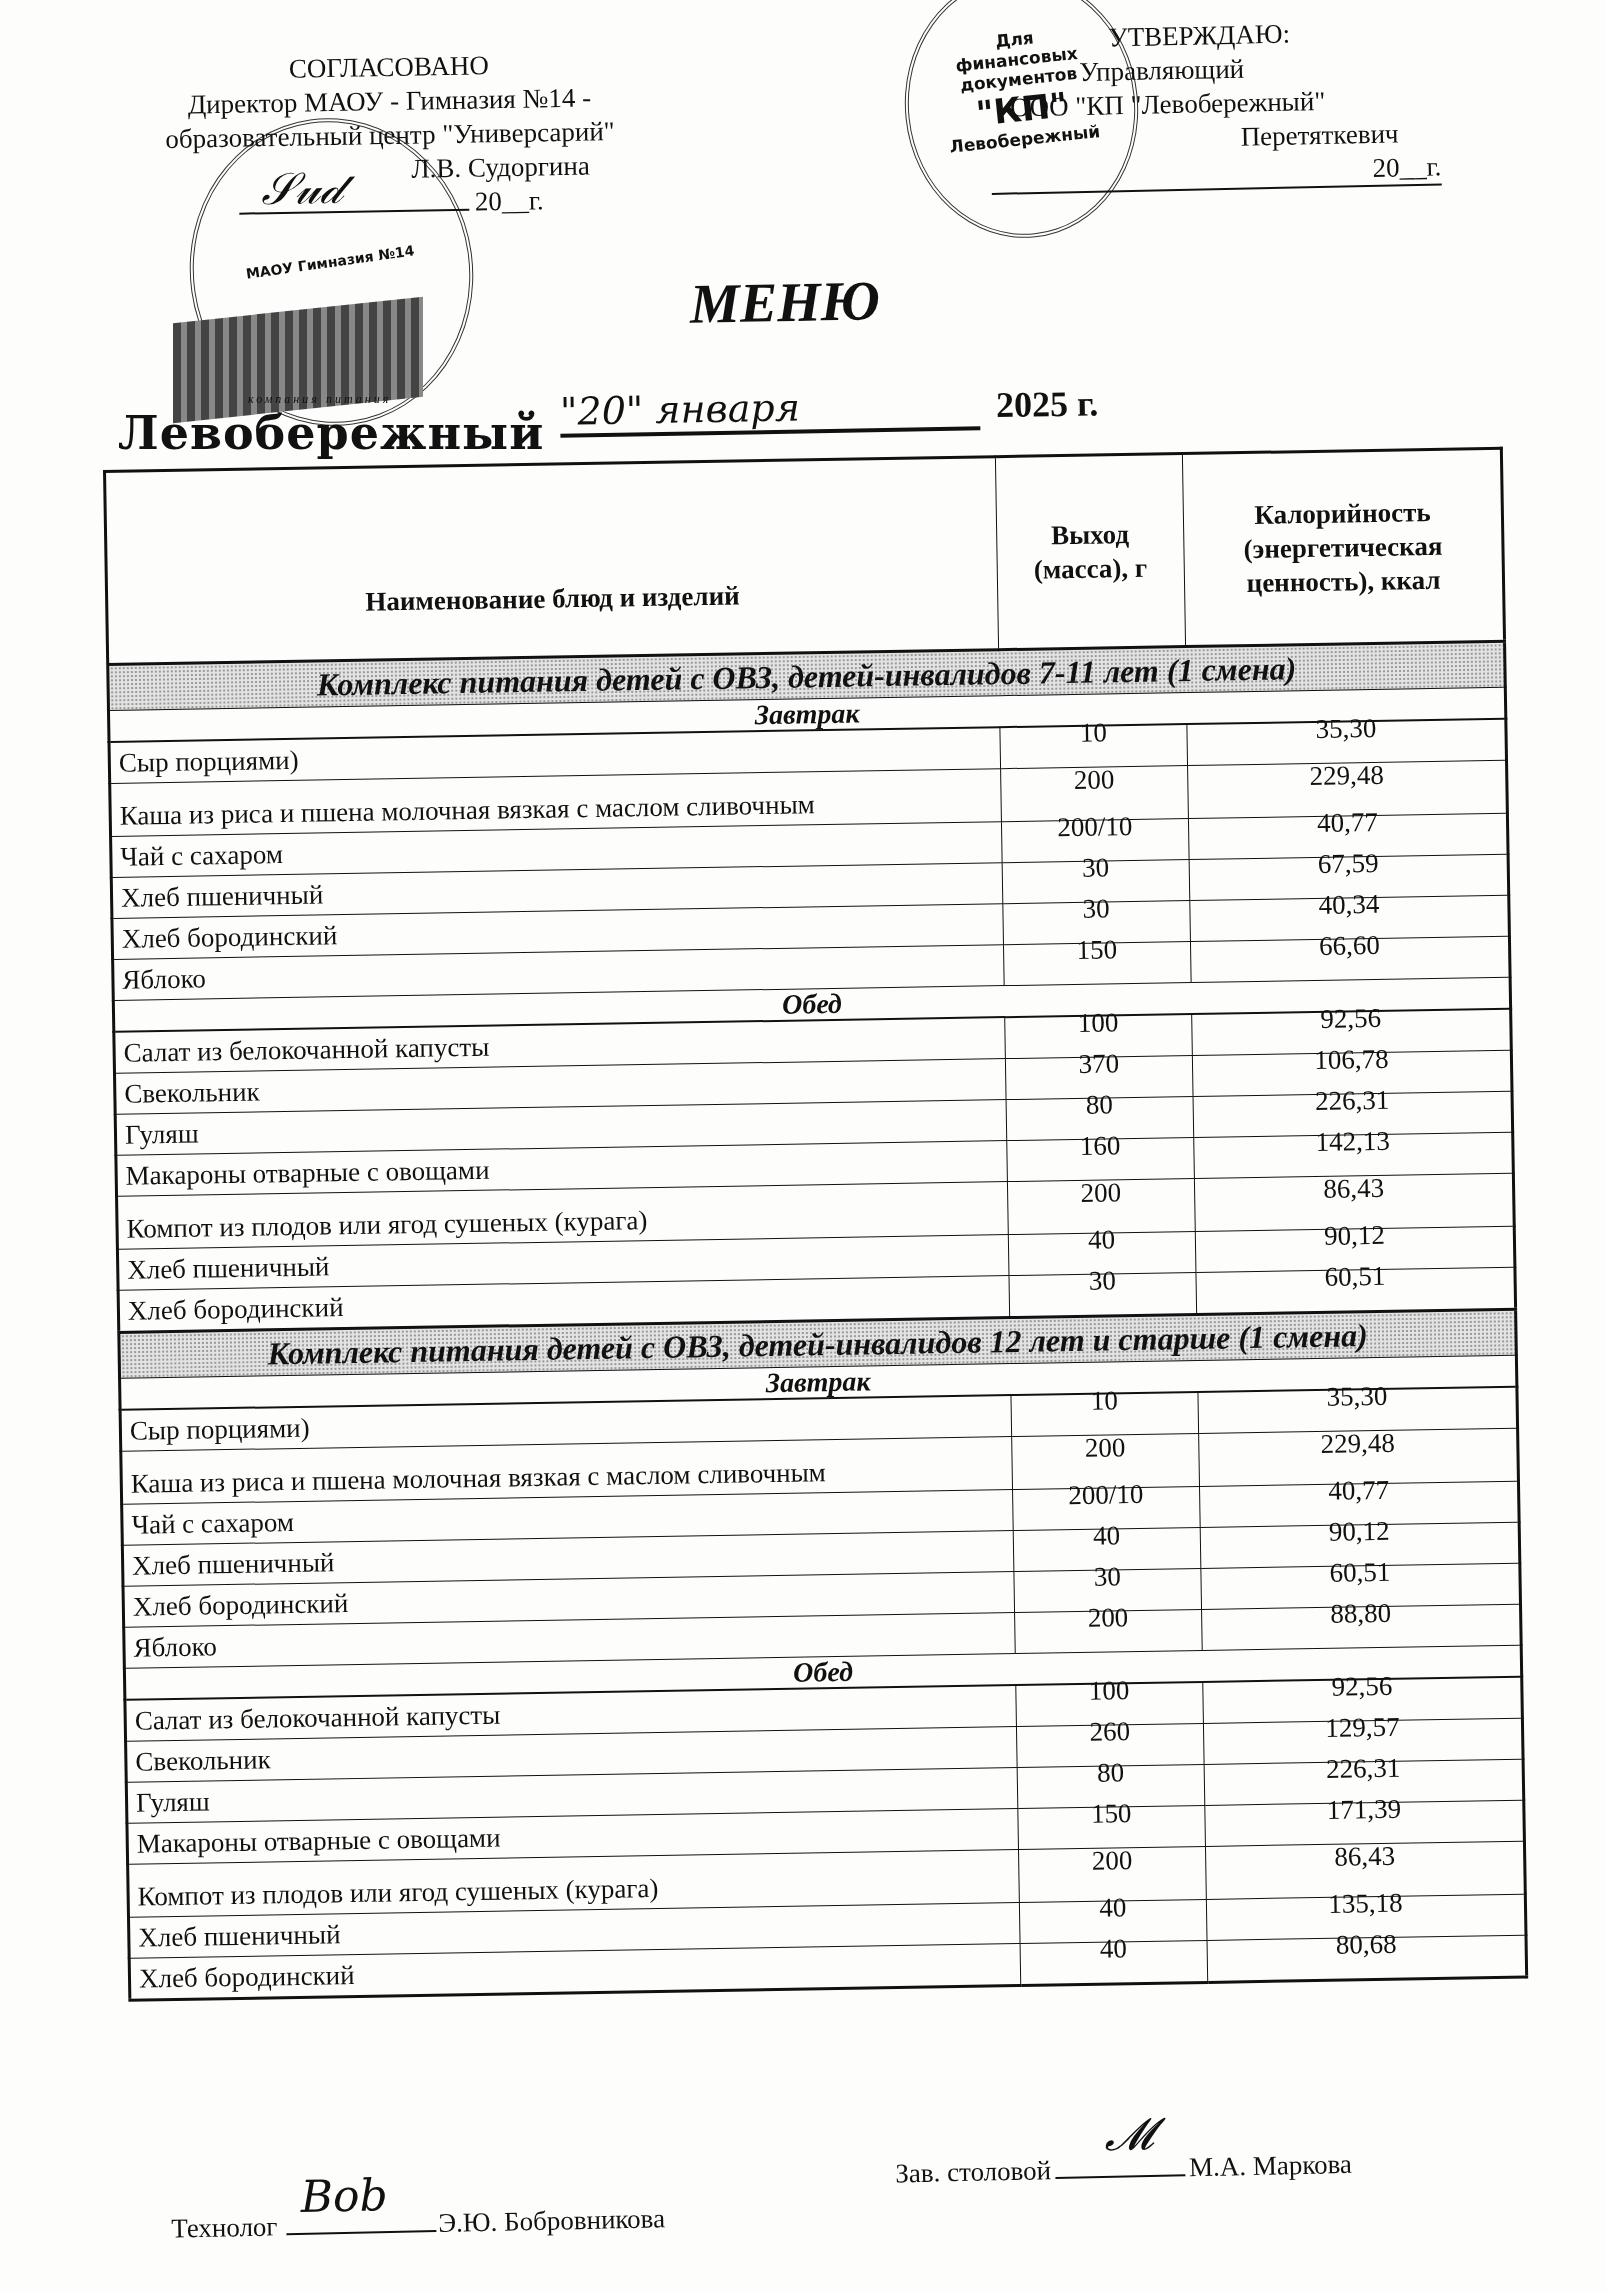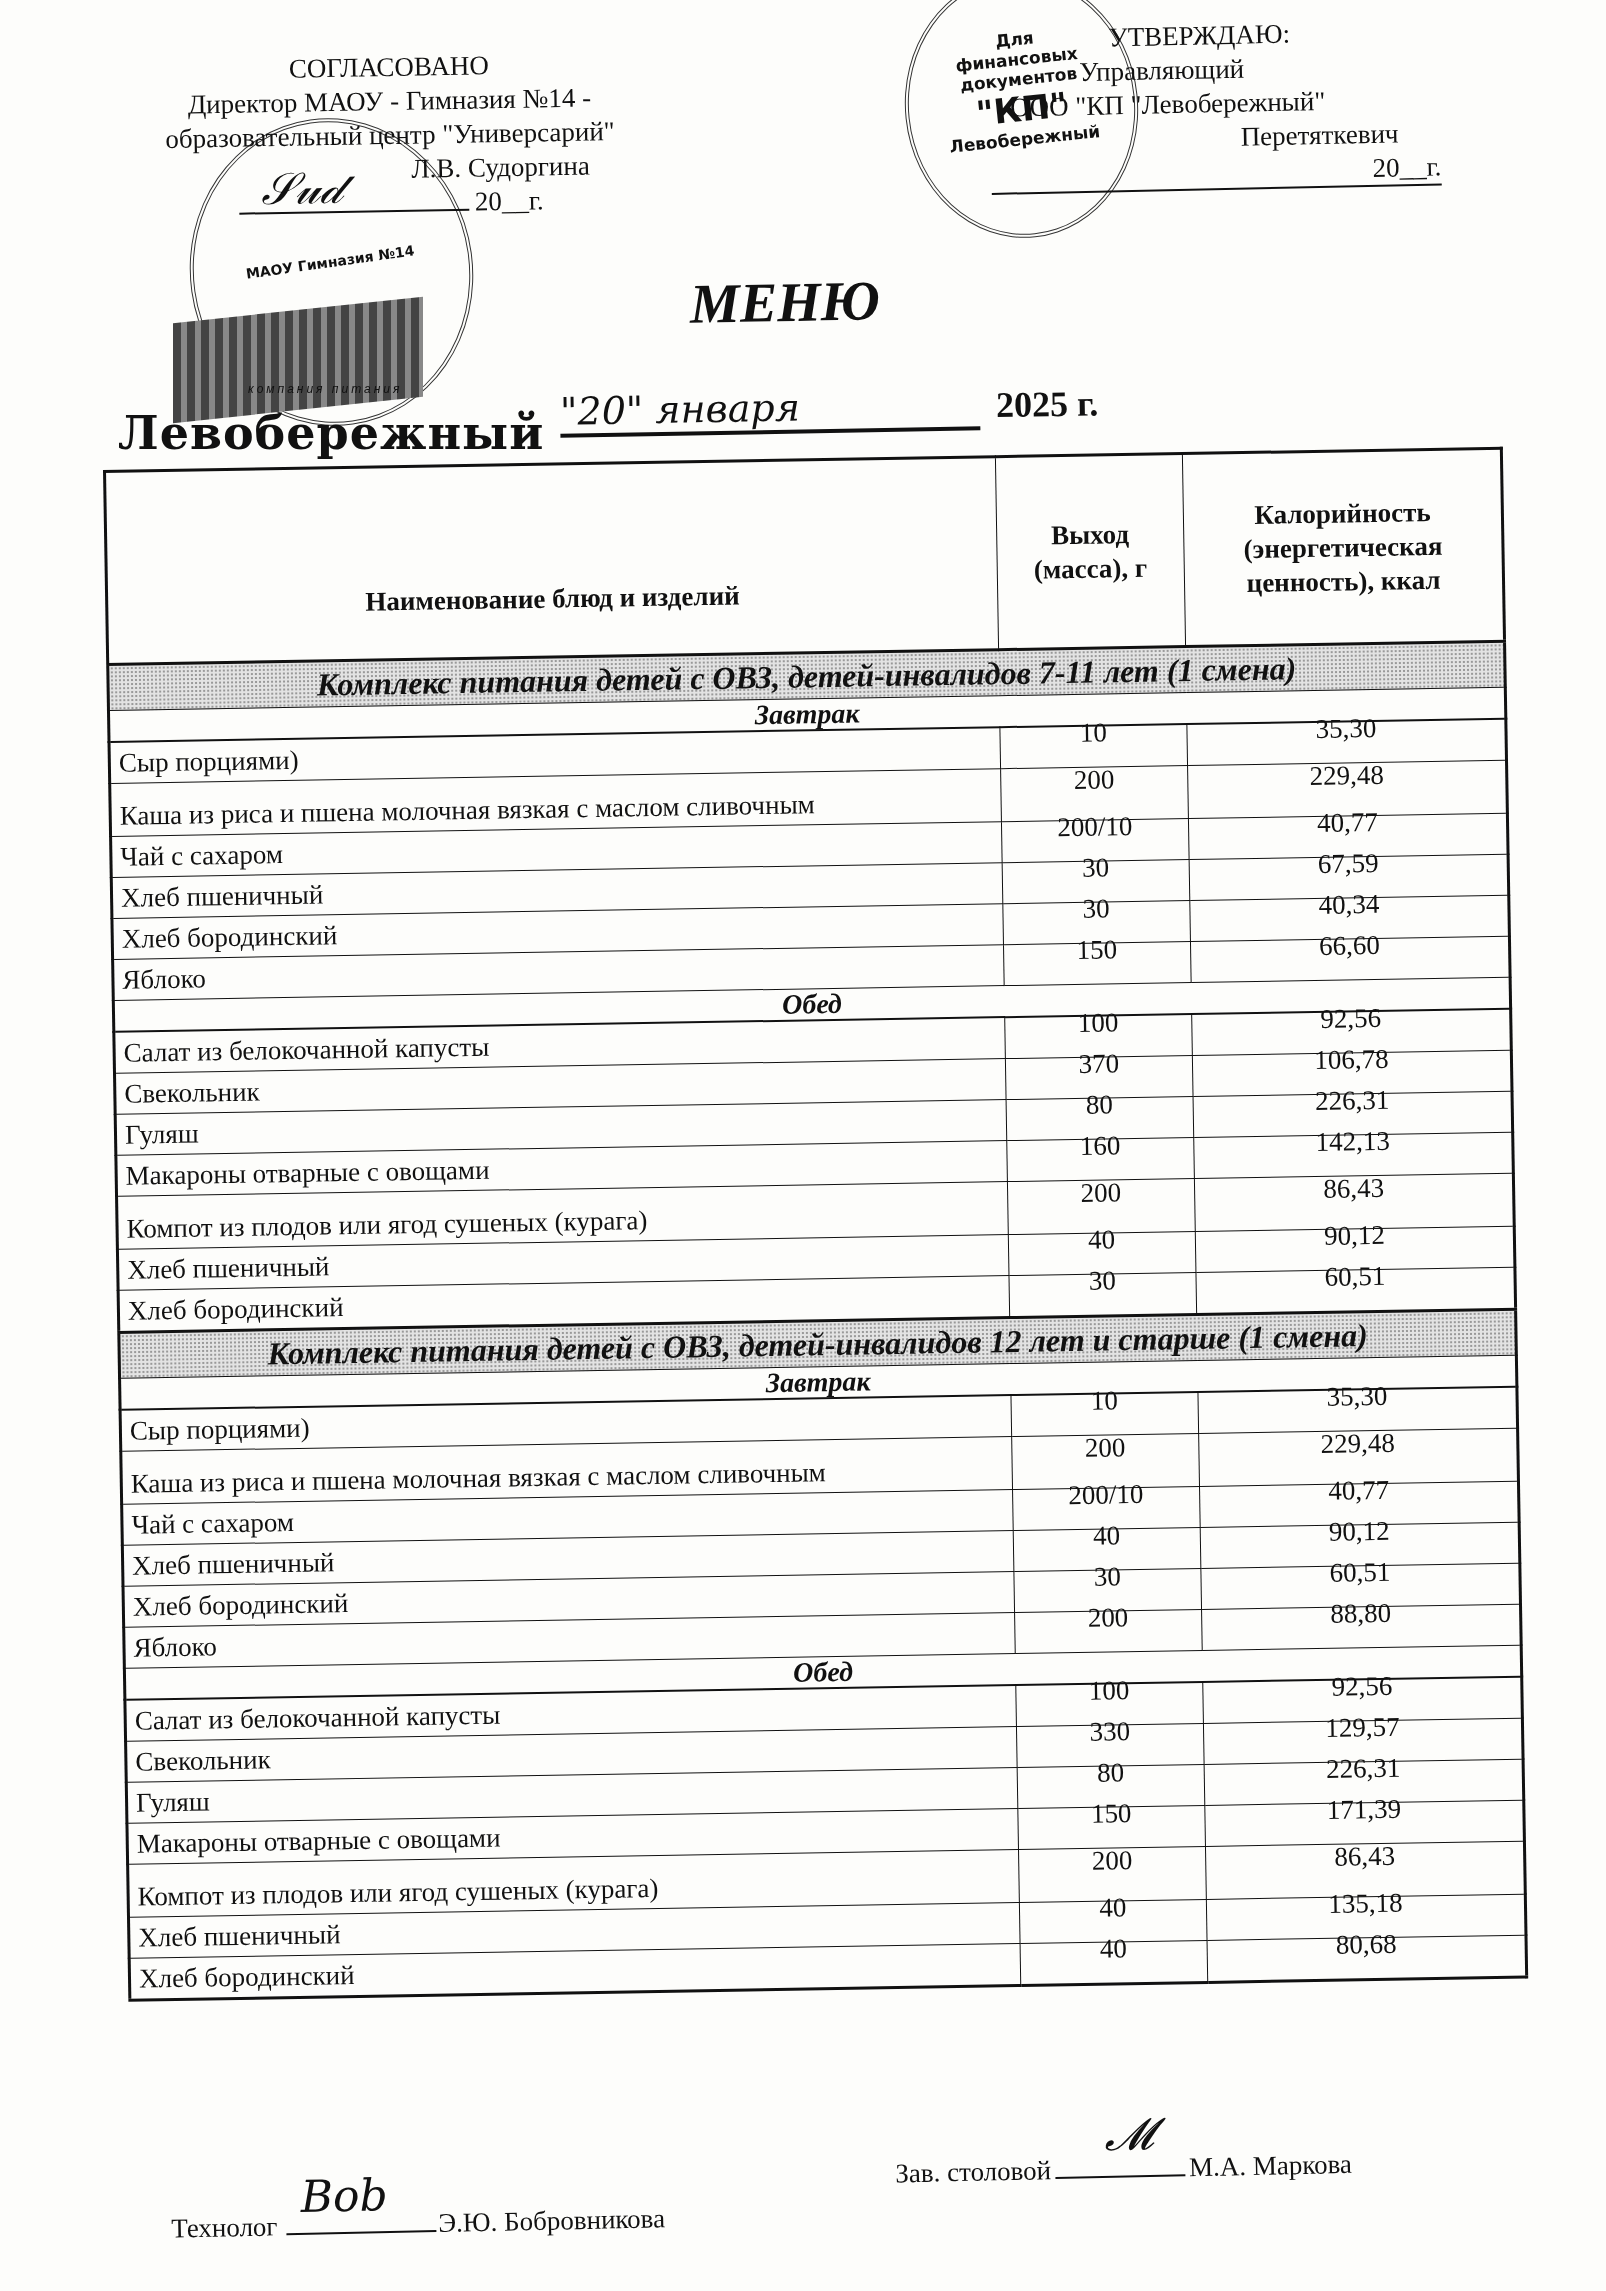--- a/index.html
+++ b/index.html
@@ -17,21 +17,21 @@
   .approve .i4{padding-left:250px;}
   .approve .date{display:block;border-bottom:2px solid #111;width:430px;text-align:right;padding-left:20px;}
   .stamp{border-radius:50%;border:4px double #333;}
   .stamp1{left:190px;top:118px;width:275px;height:300px;transform:rotate(-8deg);}
   .stamp2{left:905px;top:-25px;width:225px;height:255px;transform:rotate(-6deg);}
   .stamp .st-text{position:absolute;width:100%;text-align:center;font-family:"DejaVu Sans",sans-serif;font-size:17px;font-weight:bold;line-height:20px;}
   .logo{left:118px;top:310px;width:360px;height:150px;}
   .logo .bldg{position:absolute;left:55px;top:0;width:250px;height:100px;
     background:repeating-linear-gradient(90deg,#444 0 8px,#888 8px 14px);transform:skewY(-6deg);}
   .logo .caption{position:absolute;left:0;bottom:0;font-family:"DejaVu Serif",serif;font-weight:bold;font-size:46px;letter-spacing:1px;}
-  .logo .sub{position:absolute;left:130px;bottom:64px;font-size:12px;font-style:italic;letter-spacing:3px;font-family:Liberation Sans, sans-serif;}
+  .logo .sub{position:absolute;left:130px;bottom:53px;font-size:12px;font-style:italic;letter-spacing:3px;font-family:Liberation Serif, serif;}
   .title{left:690px;top:270px;font-size:56px;font-weight:bold;font-style:italic;transform:rotate(-1deg);}
   .dateline{left:560px;top:385px;font-size:36px;font-weight:bold;transform:rotate(-1deg);}
   .dateline .hand{display:inline-block;width:420px;border-bottom:4px solid #111;font-style:italic;font-weight:normal;font-family:"DejaVu Serif",serif;font-size:38px;margin-right:16px;}
 
   
   .tablewrap{left:103px;top:470px;width:1400px;transform-origin:0 0;transform:rotate(-0.95deg);}
   table{border-collapse:collapse;width:1400px;font-size:27px;}
   td,th{border:1.5px solid #111;padding:0 8px;}
   table{border:3px solid #111;}
   th{font-weight:bold;font-size:27px;line-height:34px;}
@@ -223,21 +223,21 @@
         <tr class="meal">
           <td colspan="3">Обед</td>
         </tr>
         <tr class="item">
           <td class="c1 name">Салат из белокочанной капусты</td>
           <td class="c2 val"><span>100</span></td>
           <td class="c3 val"><span>92,56</span></td>
         </tr>
         <tr class="item">
           <td class="c1 name">Свекольник</td>
-          <td class="c2 val"><span>330</span></td>
+          <td class="c2 val"><span>260</span></td>
           <td class="c3 val"><span>129,57</span></td>
         </tr>
         <tr class="item">
           <td class="c1 name">Гуляш</td>
           <td class="c2 val"><span>80</span></td>
           <td class="c3 val"><span>226,31</span></td>
         </tr>
         <tr class="item">
           <td class="c1 name">Макароны отварные с овощами</td>
           <td class="c2 val"><span>150</span></td>

